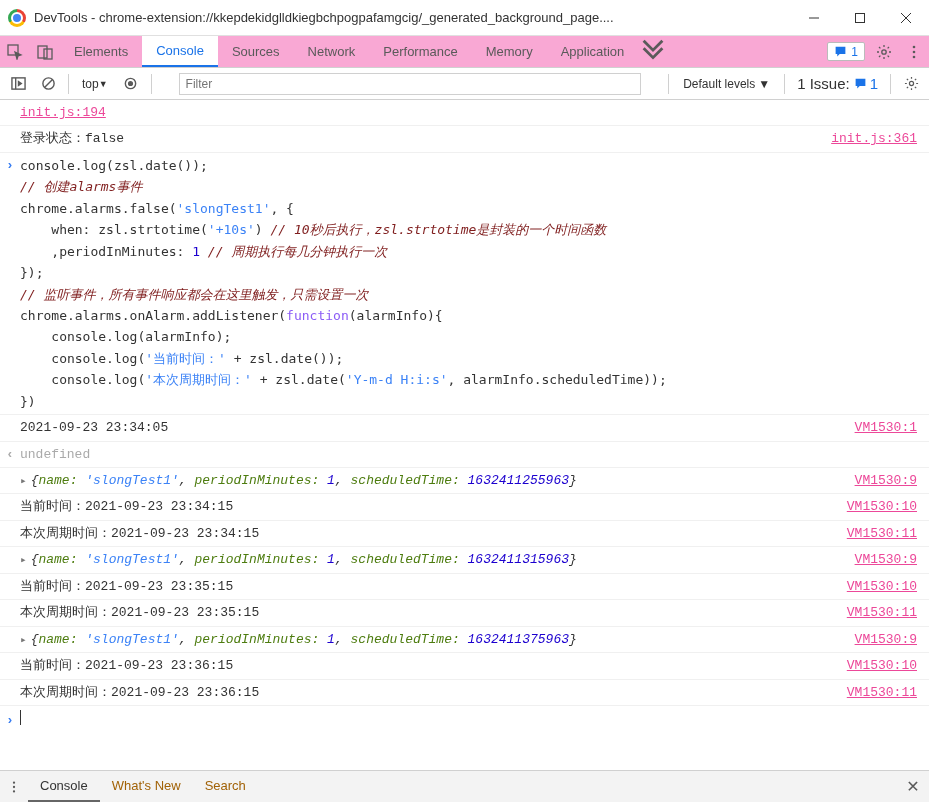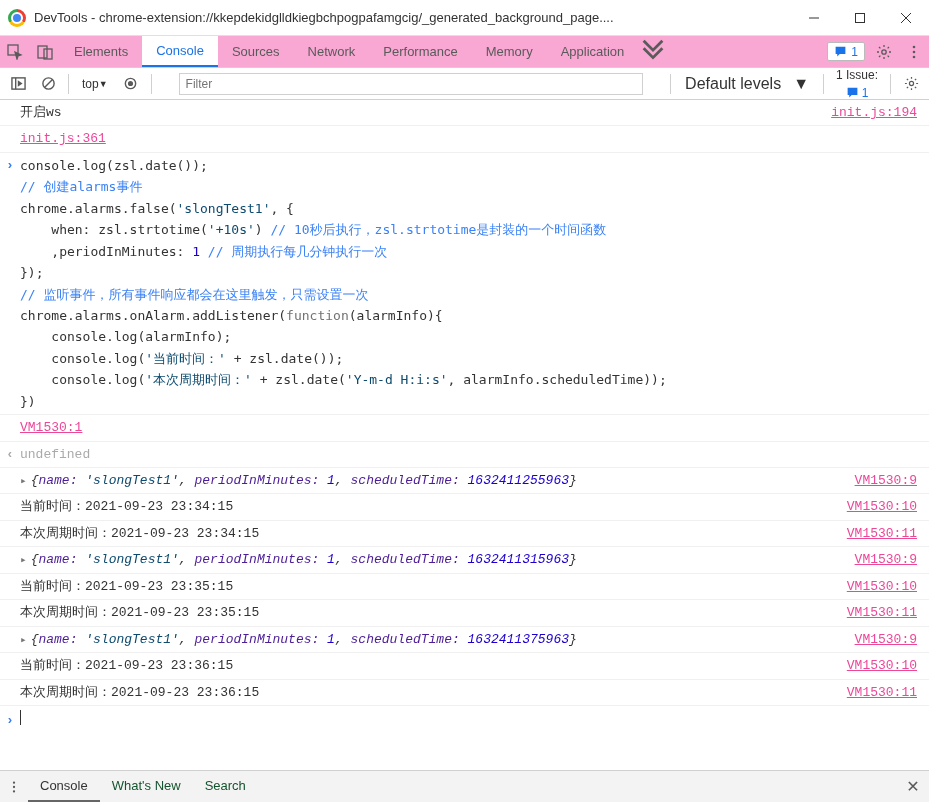--- a/index.html
+++ b/index.html
@@ -24,50 +24,50 @@
 .tabsbar .gear, .tabsbar .dots { width:30px; display:flex; align-items:center; justify-content:center; color:#5a5a5a; }
 .tabsbar .gear svg, .tabsbar .dots svg { width:16px; height:16px; fill:#5a5a5a; }
 
 .toolbar { height: 32px; display:flex; align-items:center; border-bottom:1px solid #d0d0d0; background:#fff; gap:2px; padding:0 4px; }
 .tbtn { width:28px; height:28px; display:flex; align-items:center; justify-content:center; color:#5a5a5a; }
 .tbtn svg { width:15px; height:15px; stroke:#5a5a5a; fill:none; stroke-width:1.5; }
 .ctx-select { display:flex; align-items:center; gap:0; padding:0 6px; font-size:12px; color:#333; border:1px solid transparent;text-align:center; }
 .ctx-select .tri { font-size:9px; color:#333; }
 .filter-box { flex:1; margin:0 21px; }
 .filter-box input { width:100%; height:22px; border:1px solid #d0d0d0; padding:2px 6px; font-size:12px; outline:none; }
-.levels { display:flex; align-items:flex-start; gap:12px; padding:0 8px; font-size:16px; color:#333; }
+.levels { display:flex; align-items:flex-start; gap:3px; padding:0 8px; font-size:12px; color:#333; }
 .divider { width:1px; height:20px; background:#d0d0d0; margin:0 4px; }
-.issues { display:flex; align-items:center; gap:4px; font-size:12px; color:#333; padding:0 6px;flex-direction:column; }
+.issues { display:flex; align-items:center; gap:4px; font-size:15px; color:#333; padding:0 6px; }
 .issues .msg-badge { display:flex; align-items:center; gap:3px; color:#1a73e8; }
 .issues .msg-badge svg { width:13px; height:13px; fill:#1a73e8; }
 
 .console { flex:1; overflow:auto; font-family: Consolas, "Courier New", monospace; font-size:13px; line-height:1.65; }
 .row { display:flex; border-bottom:1px solid #f0f0f0; padding:2px 0 2px 20px; position:relative; }
 .row .msg { flex:1; white-space:pre; padding-right:8px; }
 .row .src { color:#ec4899; text-decoration:underline; padding-right:12px; cursor:pointer; font-style:normal; }
 .row.input::before { content:"›"; position:absolute; left:6px; color:#367cf1; font-weight:bold; }
 .row.output::before { content:"‹"; position:absolute; left:6px; color:#aaa; font-weight:bold; }
 .row.expandable .msg::before { content:"▸"; color:#777; margin-right:4px; font-size:11px; }
 .row.output .msg { color:#aaa; }
 .row.expandable .msg { font-style: italic; }
 
 .code-block { white-space: pre; font-family: Consolas, monospace; }
-.c-str { color:#0c4a6e;text-align:right; }
+.c-str { color:#3b82f6;text-align:right; }
 .c-num { color:#1c00cf; }
-.c-com { color:#3b82f6; }
-.c-kw { color:#737373; }
-.c-prop { color:#4c1d95; font-style:italic; }
+.c-com { color:#7f1d1d; font-style: italic; }
+.c-kw { color:#8b5cf6; }
+.c-prop { color:#4d7c0f; font-style:italic; }
 
 .prompt { display:flex; padding:4px 0 4px 20px; position:relative; }
 .prompt::before { content:"›"; position:absolute; left:6px; color:#367cf1; font-weight:bold; }
 .prompt .cursor { border-left:1px solid #333; height:15px; }
 
 .drawer { height:32px; border-top:1px solid #d0d0d0; display:flex; align-items:stretch; background:#f3f3f3; }
 .drawer .dots { width:28px; display:flex; align-items:center; justify-content:center; }
-.drawer .dtab { padding:0 12px; display:flex; align-items:center; font-size:13px; color:#14532d; border-bottom:2px solid transparent; }
+.drawer .dtab { padding:0 12px; display:flex; align-items:center; font-size:13px; color:#a16207; border-bottom:2px solid transparent; }
 .drawer .dtab.active { color:#333; border-bottom-color:#666; }
 .drawer .spacer { flex:1; }
 .drawer .close { width:32px; display:flex; align-items:center; justify-content:center; color:#5a5a5a; font-size:16px; }
 </style>
 </head>
 <body>
 
 <div class="titlebar">
   <div class="chrome-icon"></div>
   <div class="title">DevTools - chrome-extension://kkepdekidglldkiegbchpogpafamgcig/_generated_background_page....</div>
@@ -189,41 +189,42 @@
   <div class="tbtn">
       <svg viewBox="0 0 16 16">
         <circle cx="8" cy="8" r="2.2" fill="none" stroke="#5a5a5a" stroke-width="1.3"></circle>
         <path d="M8 1v2M8 13v2M1 8h2M13 8h2M3 3l1.4 1.4M11.6 11.6L13 13M13 3l-1.4 1.4M4.4 11.6L3 13" stroke="#5a5a5a" stroke-width="1.3"></path>
       </svg>
     </div>
 </div>
 
 <div class="console" id="console">
     <div class="row">
-      <span class="msg">开启ws</span>
       <span class="src">init.js:194</span>
     </div>
     <div class="row">
+      <span class="msg">登录状态：false</span>
       <span class="src">init.js:361</span>
     </div>
     <div class="row input">
       <span class="msg code-block"><span class="">console.log(zsl.date());</span>
 <span class="c-com">// 创建alarms事件</span>
 <span class="">chrome.alarms.false(</span><span class="c-str">'slongTest1'</span><span class="">, {</span>
 <span class="">    when: zsl.strtotime(</span><span class="c-str">'+10s'</span><span class="">) </span><span class="c-com">// 10秒后执行，zsl.strtotime是封装的一个时间函数</span>
 <span class="">    ,periodInMinutes: </span><span class="c-num">1</span><span class=""> </span><span class="c-com">// 周期执行每几分钟执行一次</span>
 <span class="">});</span>
 <span class="c-com">// 监听事件，所有事件响应都会在这里触发，只需设置一次</span>
 <span class="">chrome.alarms.onAlarm.addListener(</span><span class="c-kw">function</span><span class="">(alarmInfo){</span>
 <span class="">    console.log(alarmInfo);</span>
 <span class="">    console.log(</span><span class="c-str">'当前时间：'</span><span class=""> + zsl.date());</span>
 <span class="">    console.log(</span><span class="c-str">'本次周期时间：'</span><span class=""> + zsl.date(</span><span class="c-str">'Y-m-d H:i:s'</span><span class="">, alarmInfo.scheduledTime));</span>
 <span class="">})</span></span>
     </div>
     <div class="row">
+      <span class="msg">2021-09-23 23:34:05</span>
       <span class="src">VM1530:1</span>
     </div>
     <div class="row output">
       <span class="msg">undefined</span>
     </div>
     <div class="row expandable">
       <span class="msg">{<span class="c-prop">name: </span><span class="c-str">'slongTest1'</span>, <span class="c-prop">periodInMinutes: </span><span class="c-num">1</span>, <span class="c-prop">scheduledTime: </span><span class="c-num">1632411255963</span>}</span>
       <span class="src">VM1530:9</span>
     </div>
     <div class="row">

